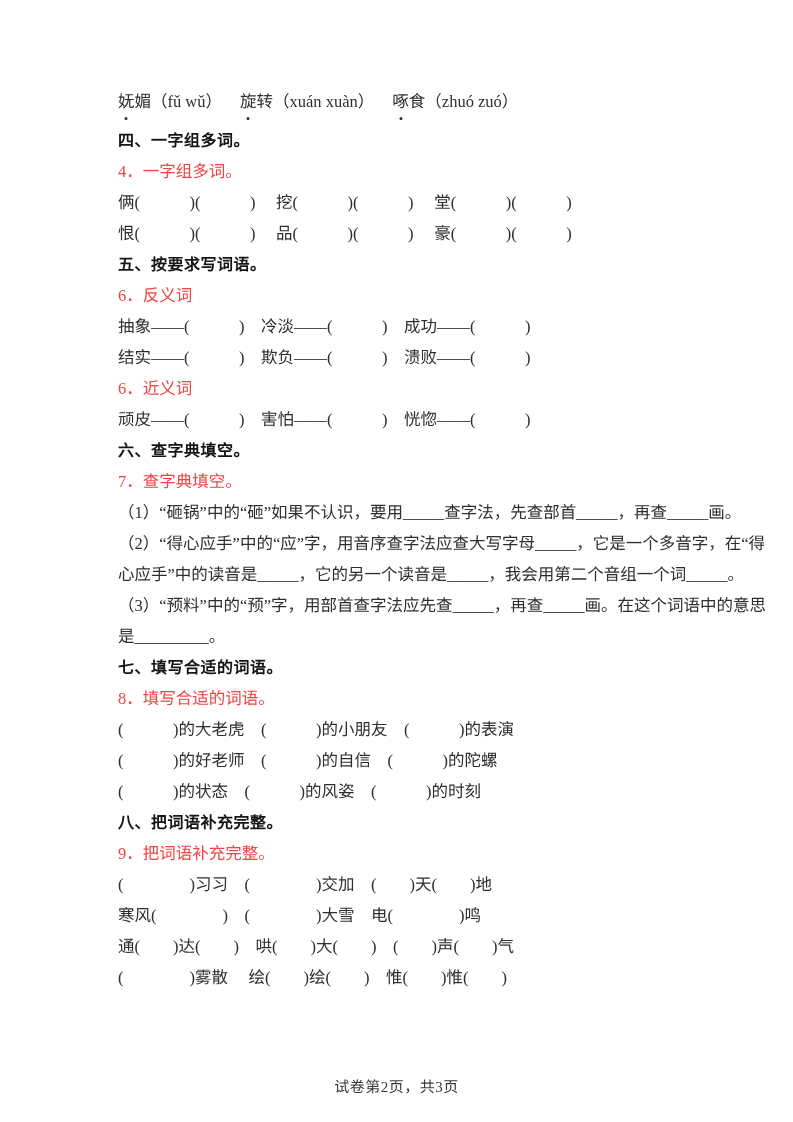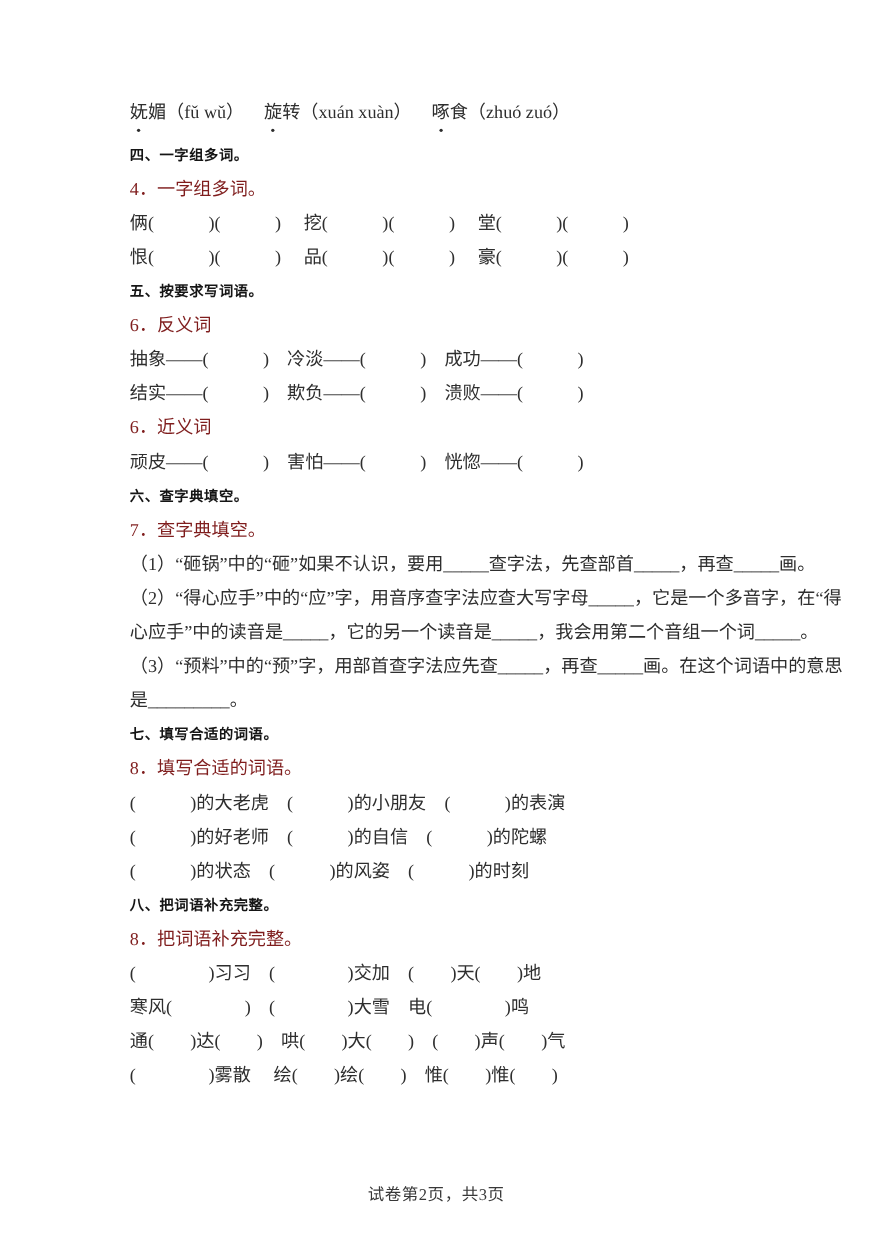--- a/index.html
+++ b/index.html
@@ -19,27 +19,27 @@
     position: absolute;
     left: 118px;
     top: 86px;
     width: 565px;
   }
   .line {
     line-height: 31px;
     white-space: pre;
   }
   .heading {
-    font-size: 13px;
+    font-size: 16px;
     font-weight: 700;
     color: #151515;
     letter-spacing: 0.5px;
   }
   .heading.mt { margin-top: 8px; }
-  .qtitle { color: #7f1d1d; }
+  .qtitle { color: #ef4444; }
   .pinyin-row {
     display: flex;
     column-gap: 18px;
     line-height: 31px;
     white-space: pre;
   }
   .py-item { display: inline-block; }
   .emph { position: relative; display: inline-block; }
   .emph::after {
     content: "";
@@ -95,21 +95,21 @@
     <div class="line">（3）“预料”中的“预”字，用部首查字法应先查_____，再查_____画。在这个词语中的意思</div>
     <div class="line">是_________。</div>
 
     <div class="line heading">七、填写合适的词语。</div>
     <div class="line qtitle">8．填写合适的词语。</div>
     <div class="line">(　　　)的大老虎　(　　　)的小朋友　(　　　)的表演</div>
     <div class="line">(　　　)的好老师　(　　　)的自信　(　　　)的陀螺</div>
     <div class="line">(　　　)的状态　(　　　)的风姿　(　　　)的时刻</div>
 
     <div class="line heading">八、把词语补充完整。</div>
-    <div class="line qtitle">8．把词语补充完整。</div>
+    <div class="line qtitle">9．把词语补充完整。</div>
     <div class="line">(　　　　)习习　(　　　　)交加　(　　)天(　　)地</div>
     <div class="line">寒风(　　　　)　(　　　　)大雪　电(　　　　)鸣</div>
     <div class="line">通(　　)达(　　)　哄(　　)大(　　)　(　　)声(　　)气</div>
     <div class="line">(　　　　)雾散　 绘(　　)绘(　　)　惟(　　)惟(　　)</div>
 
   </div>
 
   <div class="footer">试卷第2页，共3页</div>
 </div>
 

